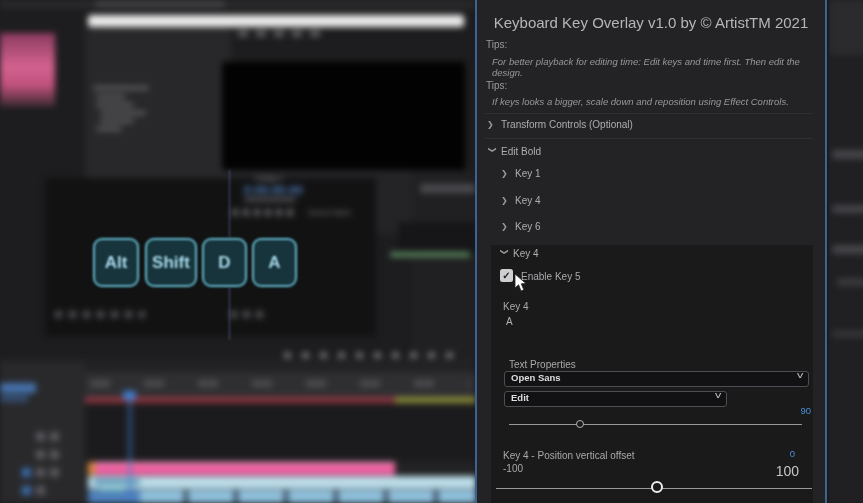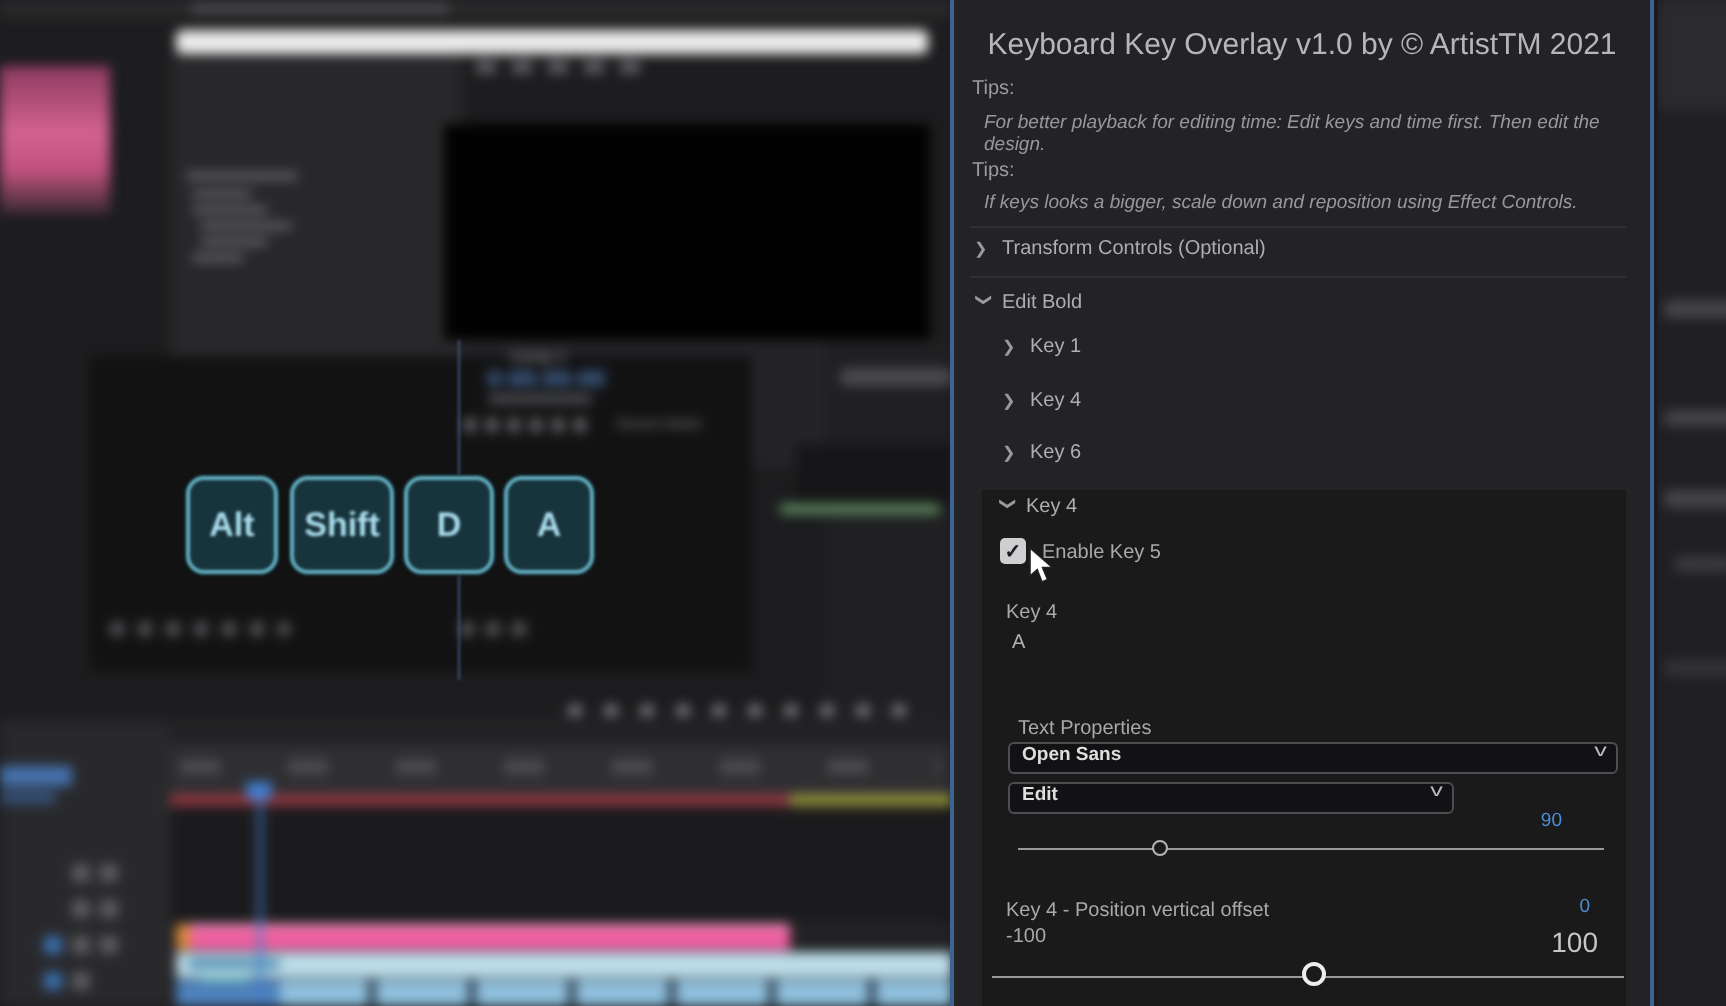--- a/index.html
+++ b/index.html
@@ -243,21 +243,21 @@
 
     <div class="dropdown" style="left:27px;top:371px;width:305px;">
       <span>Open Sans</span>
       <span class="dd-chev">v</span>
     </div>
     <div class="dropdown" style="left:27px;top:391px;width:223px;">
       <span>Edit</span>
       <span class="dd-chev">v</span>
     </div>
 
-    <div class="blue-val" style="top:405px;right:44px;">90</div>
+    <div class="blue-val" style="top:405px;right:14px;">90</div>
 
     <div class="slider" style="left:32px;top:419px;width:293px;">
       <div class="rail"></div>
       <div class="handle" style="left:23%;"></div>
     </div>
 
     <div class="field-label" style="top:450px;">Key 4 - Position vertical offset</div>
     <div class="blue-val" style="top:448px;right:30px;">0</div>
     <div class="field-label" style="top:463px;">-100</div>
     <div class="white-val" style="top:463px;right:26px;">100</div>

